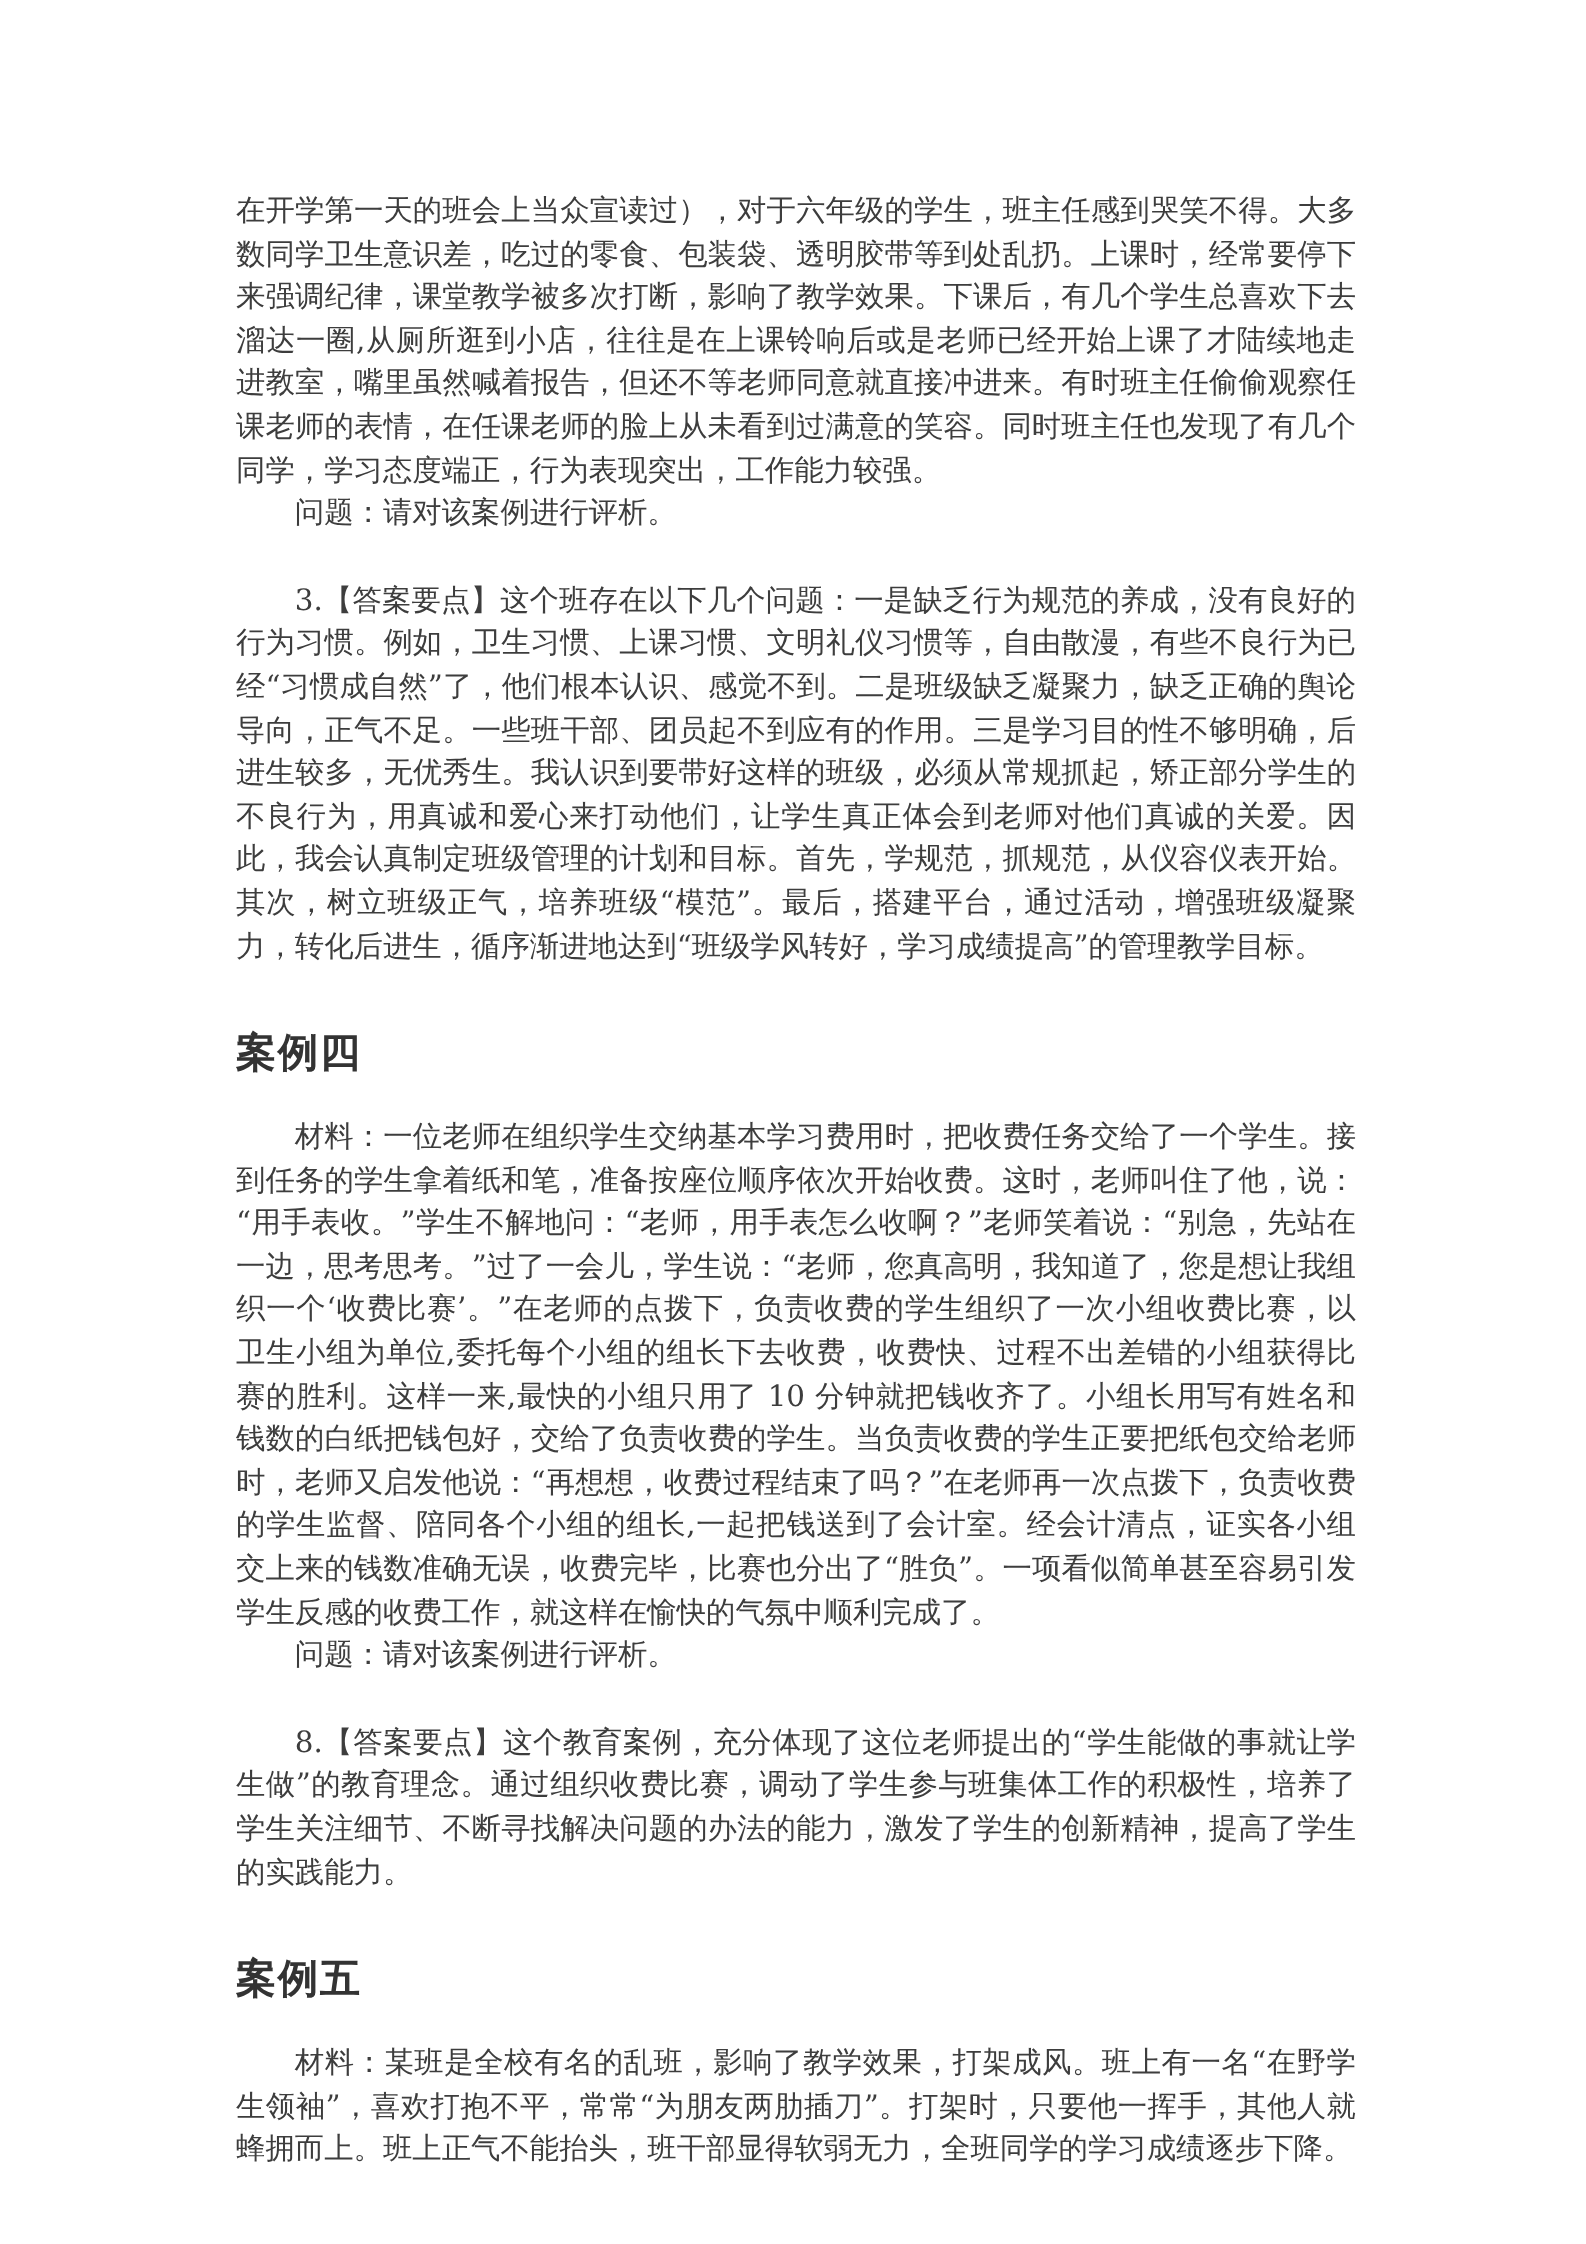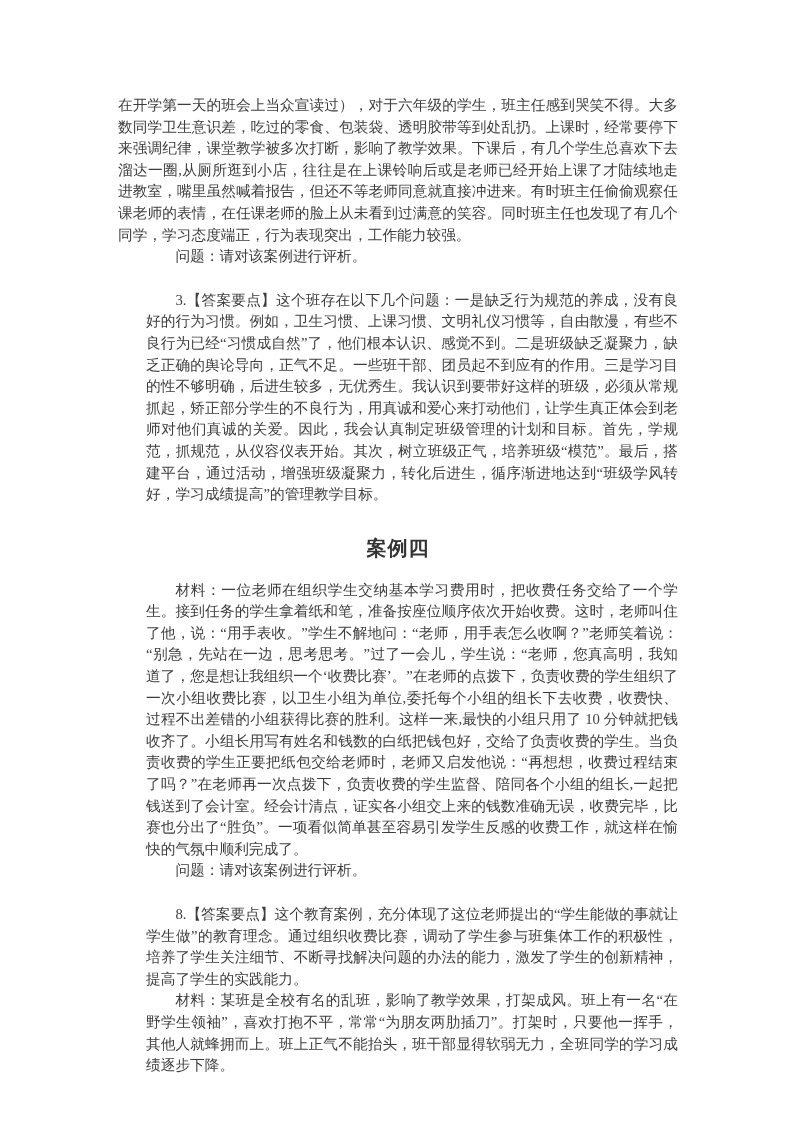--- a/index.html
+++ b/index.html
@@ -22,35 +22,33 @@
     background: #ffffff;
     color: #3d3d3d;
   }
   .para {
     margin: 0;
     font-size: 14.7px;
     line-height: 21.6px;
     text-align: justify;
     text-justify: inter-ideograph;
     word-break: break-all;
-    font-family: Liberation Serif, serif;
   }
   .indent {
     text-indent: 2em;
-    margin-left: 28px;
   }
   .gap-above {
     margin-top: 22px;
   }
   .case-heading {
     margin: 29px 0 19px 0;
     font-size: 20px;
     line-height: 26px;
     font-weight: bold;
-    text-align: center;
+    text-align: left;
     color: #333333;
     letter-spacing: 1px;
   }
 </style>
 </head>
 <body>
 
 <div class="page">
 
   <p class="para">在开学第一天的班会上当众宣读过），对于六年级的学生，班主任感到哭笑不得。大多数同学卫生意识差，吃过的零食、包装袋、透明胶带等到处乱扔。上课时，经常要停下来强调纪律，课堂教学被多次打断，影响了教学效果。下课后，有几个学生总喜欢下去溜达一圈,从厕所逛到小店，往往是在上课铃响后或是老师已经开始上课了才陆续地走进教室，嘴里虽然喊着报告，但还不等老师同意就直接冲进来。有时班主任偷偷观察任课老师的表情，在任课老师的脸上从未看到过满意的笑容。同时班主任也发现了有几个同学，学习态度端正，行为表现突出，工作能力较强。</p>
@@ -60,16 +58,17 @@
   <p class="para indent gap-above">3.【答案要点】这个班存在以下几个问题：一是缺乏行为规范的养成，没有良好的行为习惯。例如，卫生习惯、上课习惯、文明礼仪习惯等，自由散漫，有些不良行为已经“习惯成自然”了，他们根本认识、感觉不到。二是班级缺乏凝聚力，缺乏正确的舆论导向，正气不足。一些班干部、团员起不到应有的作用。三是学习目的性不够明确，后进生较多，无优秀生。我认识到要带好这样的班级，必须从常规抓起，矫正部分学生的不良行为，用真诚和爱心来打动他们，让学生真正体会到老师对他们真诚的关爱。因此，我会认真制定班级管理的计划和目标。首先，学规范，抓规范，从仪容仪表开始。其次，树立班级正气，培养班级“模范”。最后，搭建平台，通过活动，增强班级凝聚力，转化后进生，循序渐进地达到“班级学风转好，学习成绩提高”的管理教学目标。</p>
 
   <h2 class="case-heading">案例四</h2>
 
   <p class="para indent">材料：一位老师在组织学生交纳基本学习费用时，把收费任务交给了一个学生。接到任务的学生拿着纸和笔，准备按座位顺序依次开始收费。这时，老师叫住了他，说：“用手表收。”学生不解地问：“老师，用手表怎么收啊？”老师笑着说：“别急，先站在一边，思考思考。”过了一会儿，学生说：“老师，您真高明，我知道了，您是想让我组织一个‘收费比赛’。”在老师的点拨下，负责收费的学生组织了一次小组收费比赛，以卫生小组为单位,委托每个小组的组长下去收费，收费快、过程不出差错的小组获得比赛的胜利。这样一来,最快的小组只用了 10 分钟就把钱收齐了。小组长用写有姓名和钱数的白纸把钱包好，交给了负责收费的学生。当负责收费的学生正要把纸包交给老师时，老师又启发他说：“再想想，收费过程结束了吗？”在老师再一次点拨下，负责收费的学生监督、陪同各个小组的组长,一起把钱送到了会计室。经会计清点，证实各小组交上来的钱数准确无误，收费完毕，比赛也分出了“胜负”。一项看似简单甚至容易引发学生反感的收费工作，就这样在愉快的气氛中顺利完成了。</p>
 
   <p class="para indent">问题：请对该案例进行评析。</p>
 
   <p class="para indent gap-above">8.【答案要点】这个教育案例，充分体现了这位老师提出的“学生能做的事就让学生做”的教育理念。通过组织收费比赛，调动了学生参与班集体工作的积极性，培养了学生关注细节、不断寻找解决问题的办法的能力，激发了学生的创新精神，提高了学生的实践能力。</p>
 
+  <h2 class="case-heading">案例五</h2>
 
   <p class="para indent">材料：某班是全校有名的乱班，影响了教学效果，打架成风。班上有一名“在野学生领袖”，喜欢打抱不平，常常“为朋友两肋插刀”。打架时，只要他一挥手，其他人就蜂拥而上。班上正气不能抬头，班干部显得软弱无力，全班同学的学习成绩逐步下降。</p>
 
 </div>
 
 </body></html>

